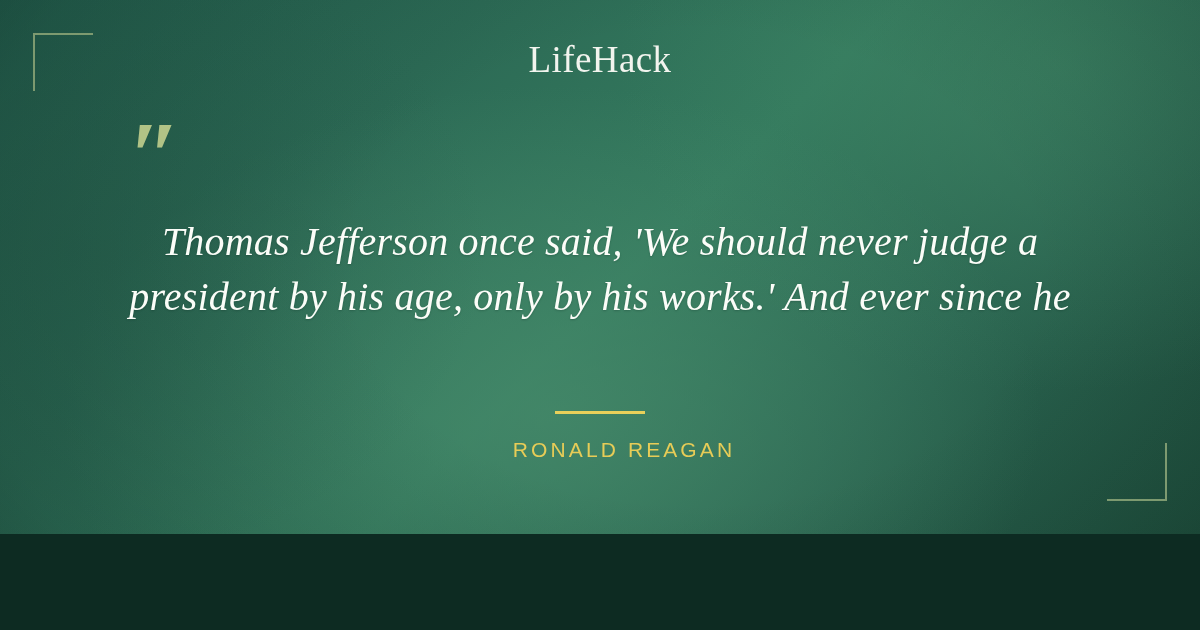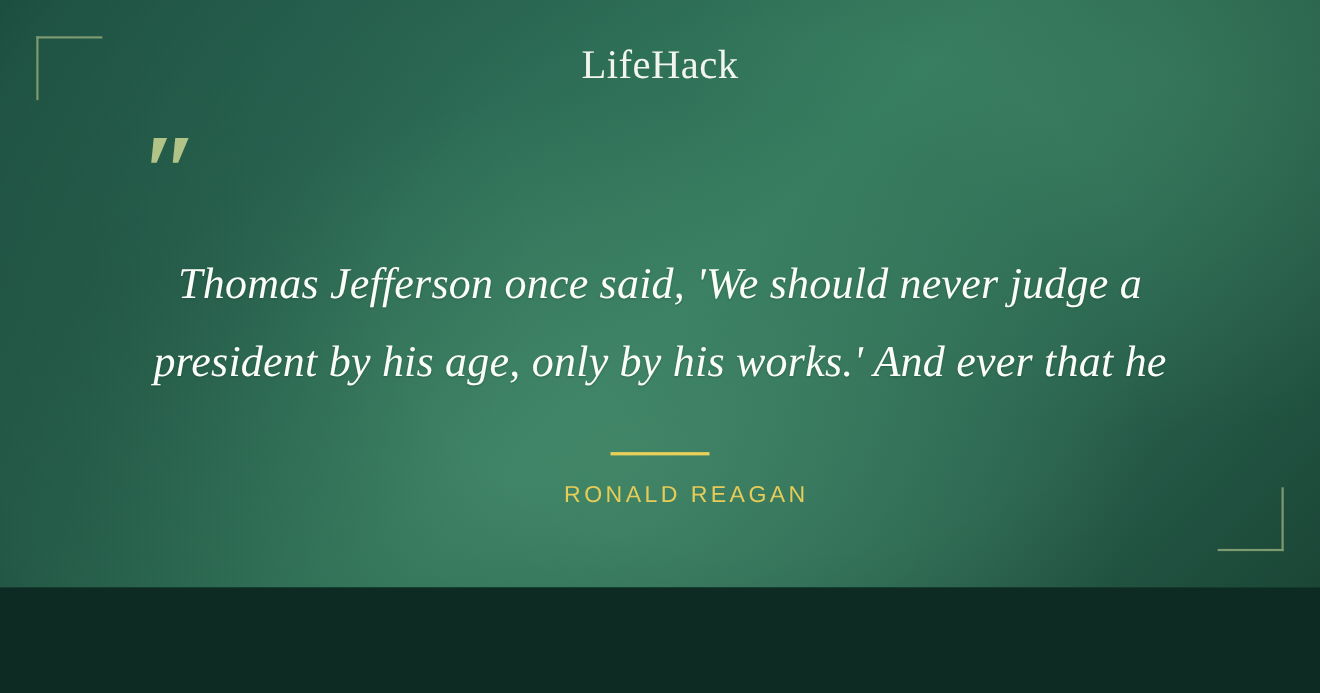--- a/index.html
+++ b/index.html
@@ -100,21 +100,21 @@
     top: 214px;
     text-align: center;
   }
   .quote-text {
     font-family: "Liberation Serif", "DejaVu Serif", serif;
     font-style: italic;
     font-size: 40px;
     line-height: 55px;
     color: #fbfdf8;
     letter-spacing: 0.2px;
-    margin: 16px;
+    margin: 0;
     text-shadow: 0 1px 2px rgba(10,40,30,0.25);
   }
 
   
   .divider-wrap {
     position: absolute;
     left: 0;
     right: 0;
     top: 411px;
     display: flex;
@@ -154,21 +154,21 @@
 
   <div class="corner corner-tl"></div>
   <div class="corner corner-br"></div>
 
   <div class="brand">LifeHack</div>
 
   <div class="quote-mark">″</div>
 
   <div class="quote-block">
     <p class="quote-text">Thomas Jefferson once said, 'We should never judge a</p>
-    <p class="quote-text">president by his age, only by his works.' And ever that he</p>
+    <p class="quote-text">president by his age, only by his works.' And ever since he</p>
   </div>
 
   <div class="divider-wrap">
     <div class="divider"></div>
   </div>
 
   <div class="attribution">RONALD REAGAN</div>
 
 </div>
 

